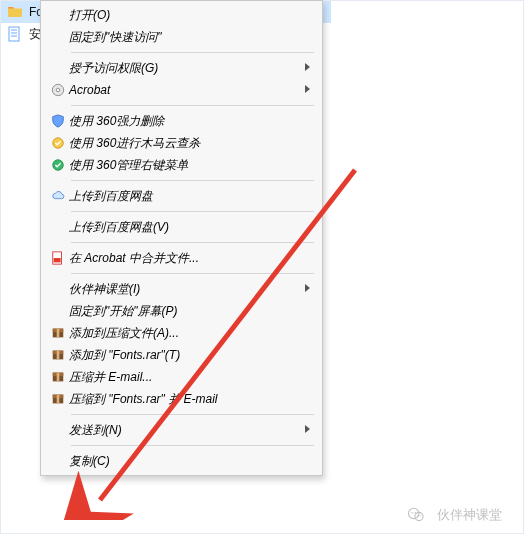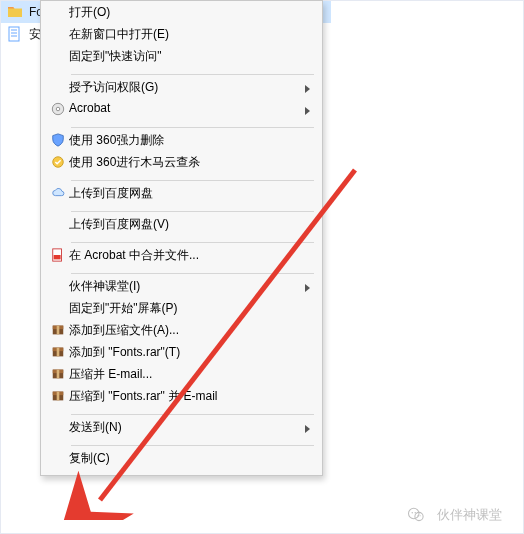--- a/index.html
+++ b/index.html
@@ -35,26 +35,27 @@
   .context-menu {
     position: absolute;
     left: 40px; top: 0;
     width: 283px;
     background: #f7f7f7;
     border: 1px solid #c8c8c8;
     box-shadow: 2px 4px 6px rgba(0,0,0,.18);
     padding: 3px 2px;
   }
   .menu-row {
-    display: flex; 
+    display: flex; align-items: center;
     height: 22px;
     padding: 0 28px 0 4px;
     position: relative;
     color: #000;
     cursor: default;
+    font-style: italic;
   }
   .menu-icon {
     width: 22px; height: 16px; flex: 0 0 22px;
     display: inline-flex; align-items: center; justify-content: center;
   }
   .menu-label { white-space: nowrap; }
   .menu-arrow {
     position: absolute; right: 8px; top: 50%; transform: translateY(-50%);
     color: #555;
   }
@@ -104,24 +105,20 @@
   </div>
 </div>
 
 <div class="context-menu" id="ctx">
     <div class="menu-row">
       <span class="menu-icon"></span>
       <span class="menu-label">打开(O)</span>
     </div>
     <div class="menu-row">
       <span class="menu-icon"></span>
-      <span class="menu-label">在新窗口中打开(E)</span>
-    </div>
-    <div class="menu-row">
-      <span class="menu-icon"></span>
       <span class="menu-label">固定到"快速访问"</span>
     </div>
     <div class="menu-sep"></div>
     <div class="menu-row">
       <span class="menu-icon"></span>
       <span class="menu-label">授予访问权限(G)</span>
       <span class="menu-arrow"><svg width="8" height="10" viewBox="0 0 8 10">
           <path d="M1 1l5 4-5 4z" fill="#555"></path>
         </svg></span>
     </div>
@@ -147,20 +144,29 @@
       <span class="menu-label">使用 360强力删除</span>
     </div>
     <div class="menu-row">
       <span class="menu-icon">
         <svg width="14" height="14" viewBox="0 0 16 16">
           <circle cx="8" cy="8" r="6" fill="#f7c948" stroke="#c99b1f"></circle>
           <path d="M5 8l2 2 4-4" fill="none" stroke="#fff" stroke-width="1.6"></path>
         </svg>
       </span>
       <span class="menu-label">使用 360进行木马云查杀</span>
+    </div>
+    <div class="menu-row">
+      <span class="menu-icon">
+        <svg width="14" height="14" viewBox="0 0 16 16">
+          <circle cx="8" cy="8" r="6" fill="#3bb96a" stroke="#1f8f48"></circle>
+          <path d="M5 8l2 2 4-4" fill="none" stroke="#fff" stroke-width="1.6"></path>
+        </svg>
+      </span>
+      <span class="menu-label">使用 360管理右键菜单</span>
     </div>
     <div class="menu-sep"></div>
     <div class="menu-row">
       <span class="menu-icon">
         <svg width="14" height="14" viewBox="0 0 16 16">
           <path d="M5 11a3 3 0 010-6 4 4 0 017.5 1A2.5 2.5 0 0112 11z" fill="#cfe6ff" stroke="#5a8ed6"></path>
         </svg>
       </span>
       <span class="menu-label">上传到百度网盘</span>
     </div>

